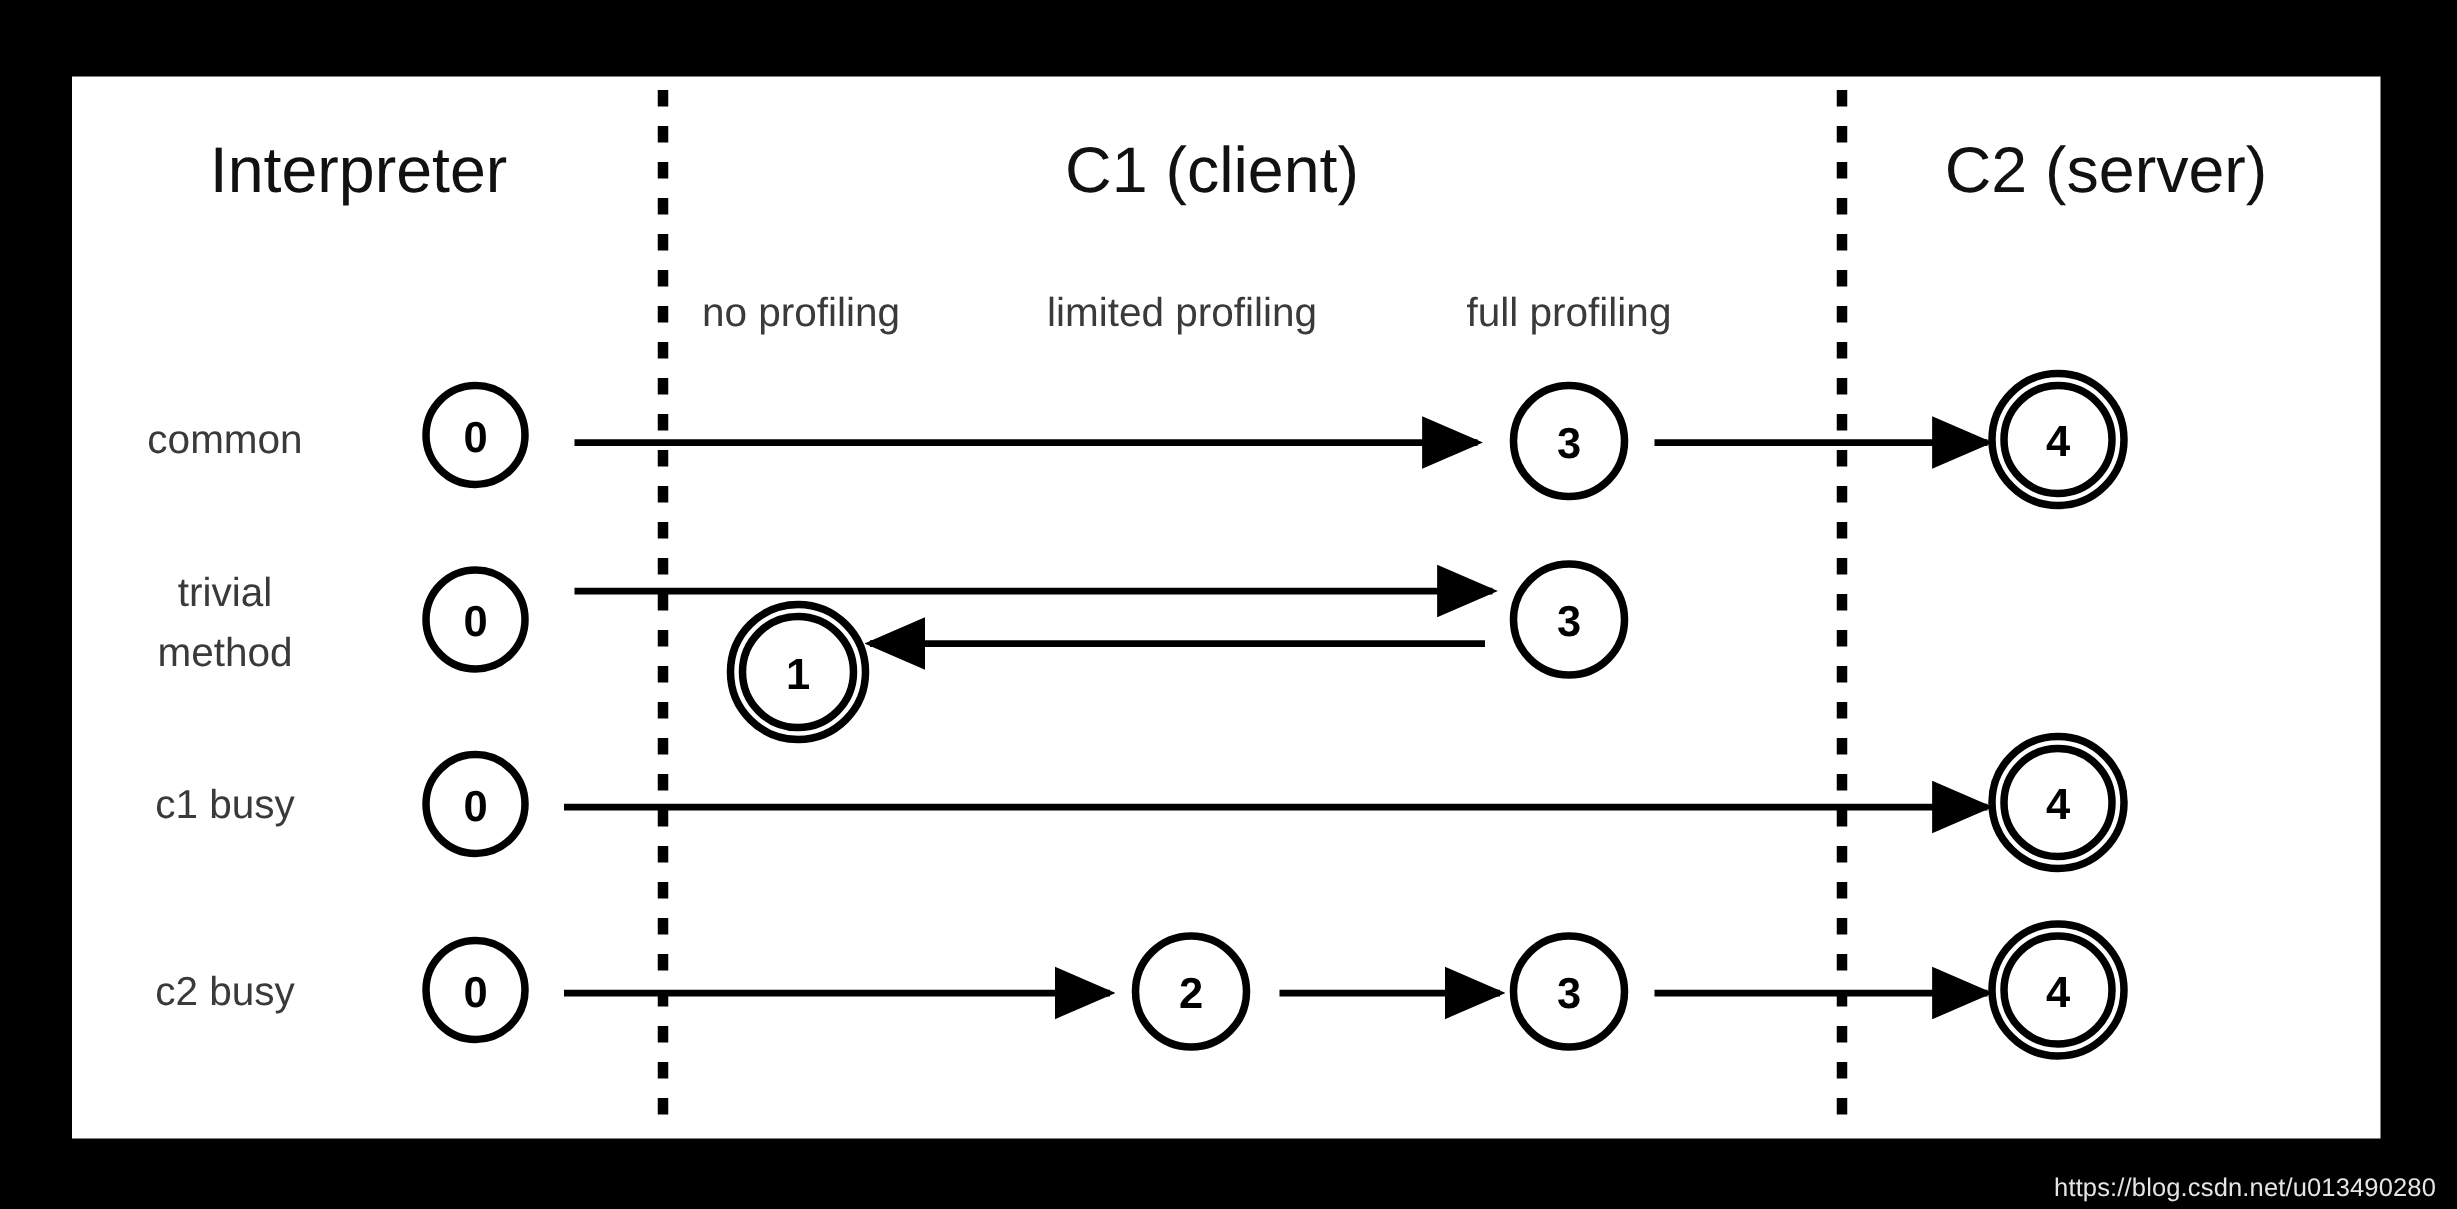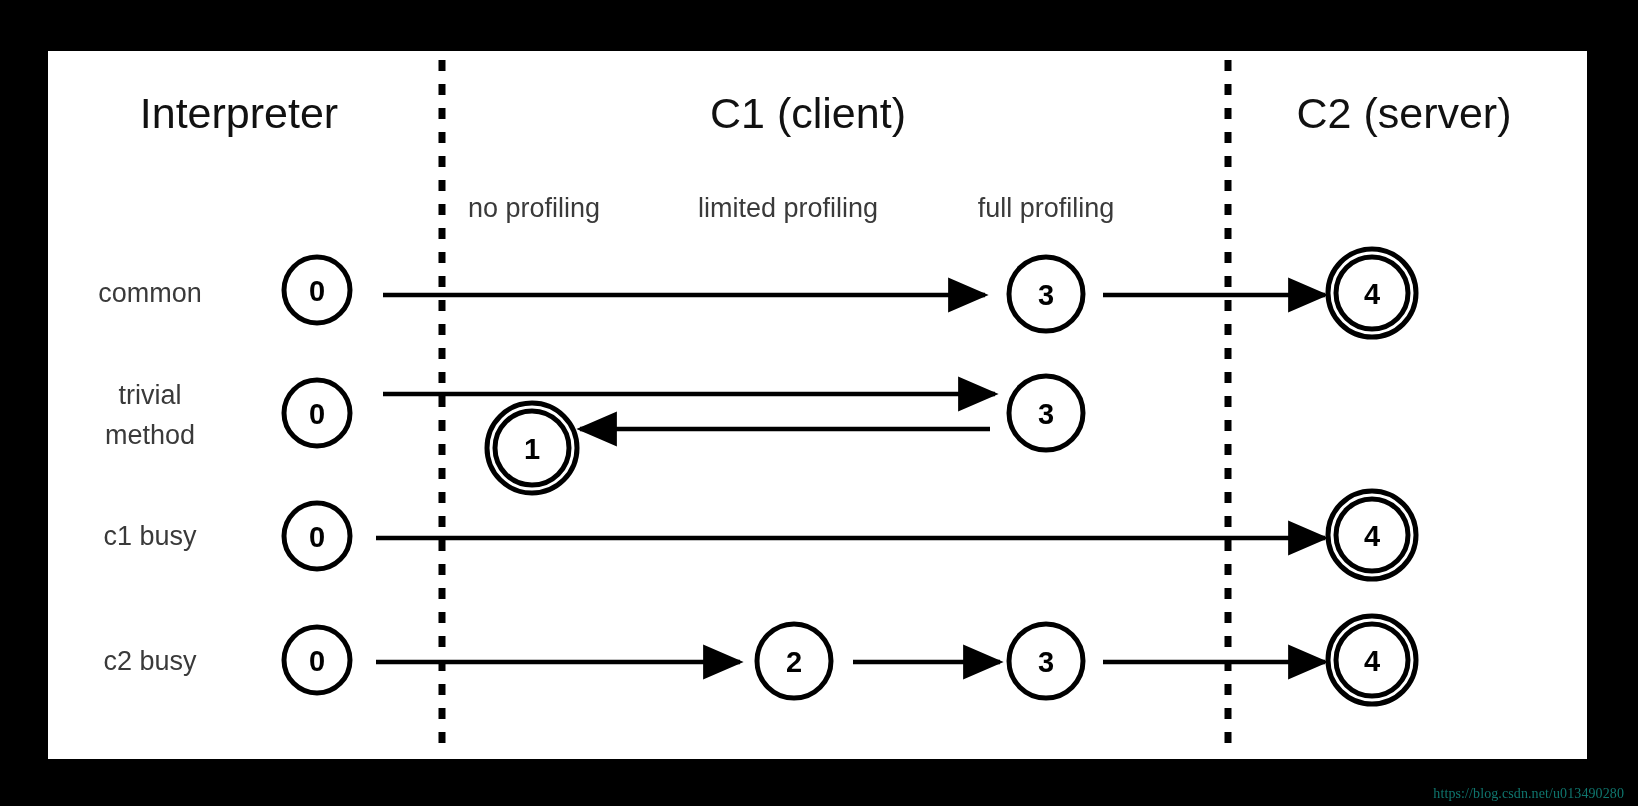--- a/index.html
+++ b/index.html
@@ -34,23 +34,23 @@
     left: 0;
     top: 0;
     width: 1638px;
     height: 806px;
     pointer-events: none;
   }
   .watermark {
     position: absolute;
     right: 14px;
     bottom: 8px;
-    color: #0f766e;
-    font-size: 14px;
-    font-family: Liberation Serif, serif;
+    color: #e5e5e5;
+    font-size: 17px;
+    font-family: Liberation Sans, sans-serif;
     letter-spacing: 0.1px;
     white-space: nowrap;
   }
   text {
     font-family: "Liberation Sans", sans-serif;
     fill: #1a1a1a;
   }
   .col-header {
     font-size: 43px;
     fill: #111111;

